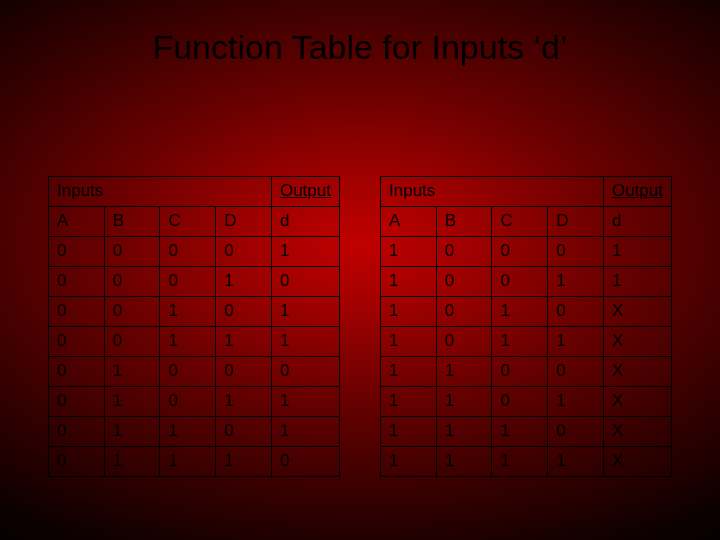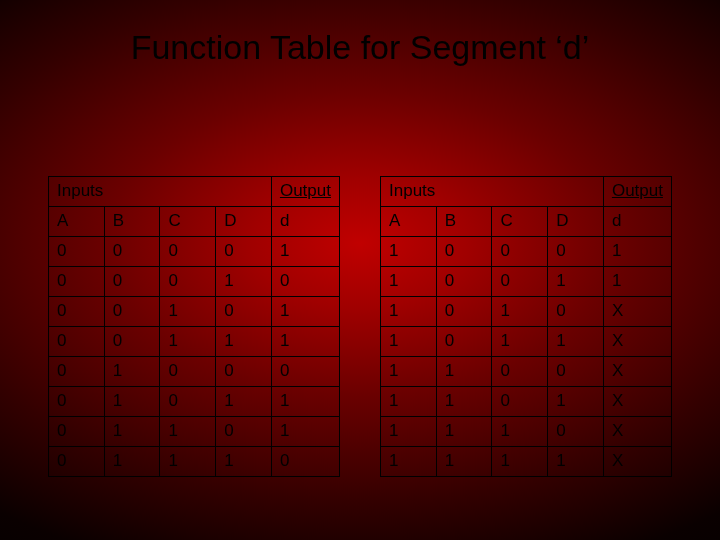--- a/index.html
+++ b/index.html
@@ -61,21 +61,21 @@
   .hdr-output {
     width: auto;
     text-decoration: underline;
   }
   col.c { width: 20%; }
 </style>
 </head>
 <body>
 
 <div class="slide">
-  <div class="title">Function Table for Segment ‘d’</div>
+  <div class="title">Function Table for Inputs ‘d’</div>
 
   <div class="tables">
 
     <table>
       <colgroup>
           <col class="c">
           <col class="c">
           <col class="c">
           <col class="c">
           <col class="c">

